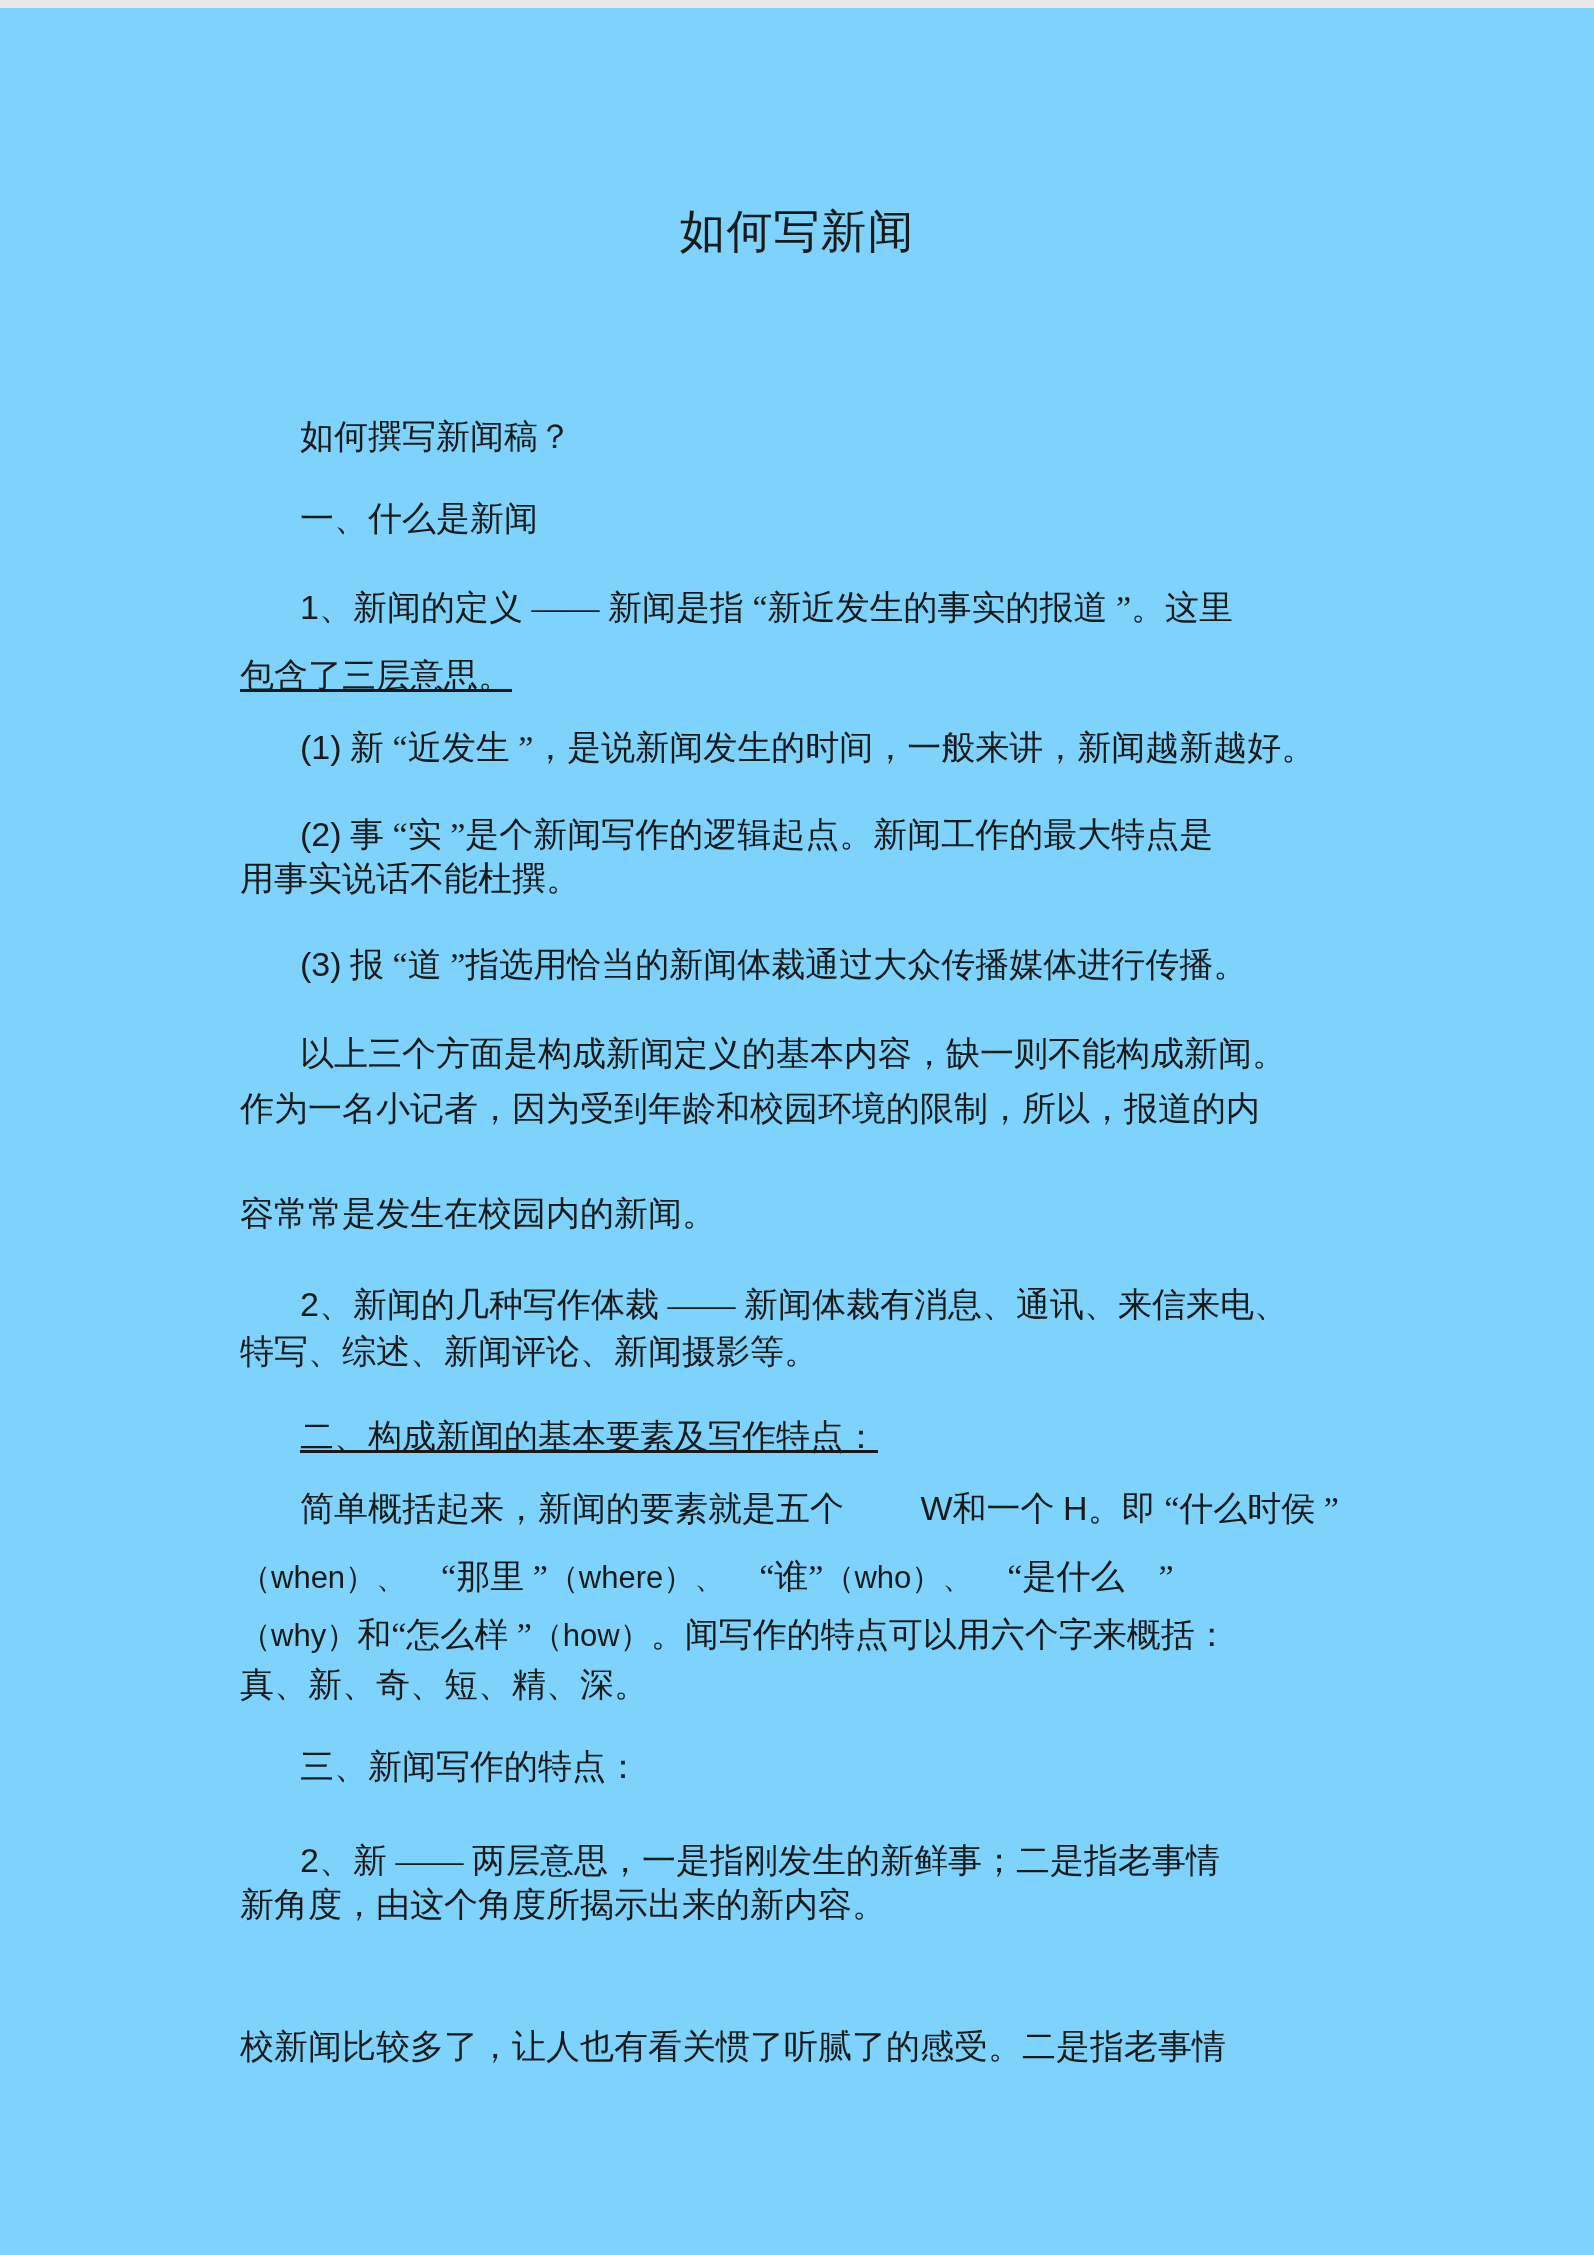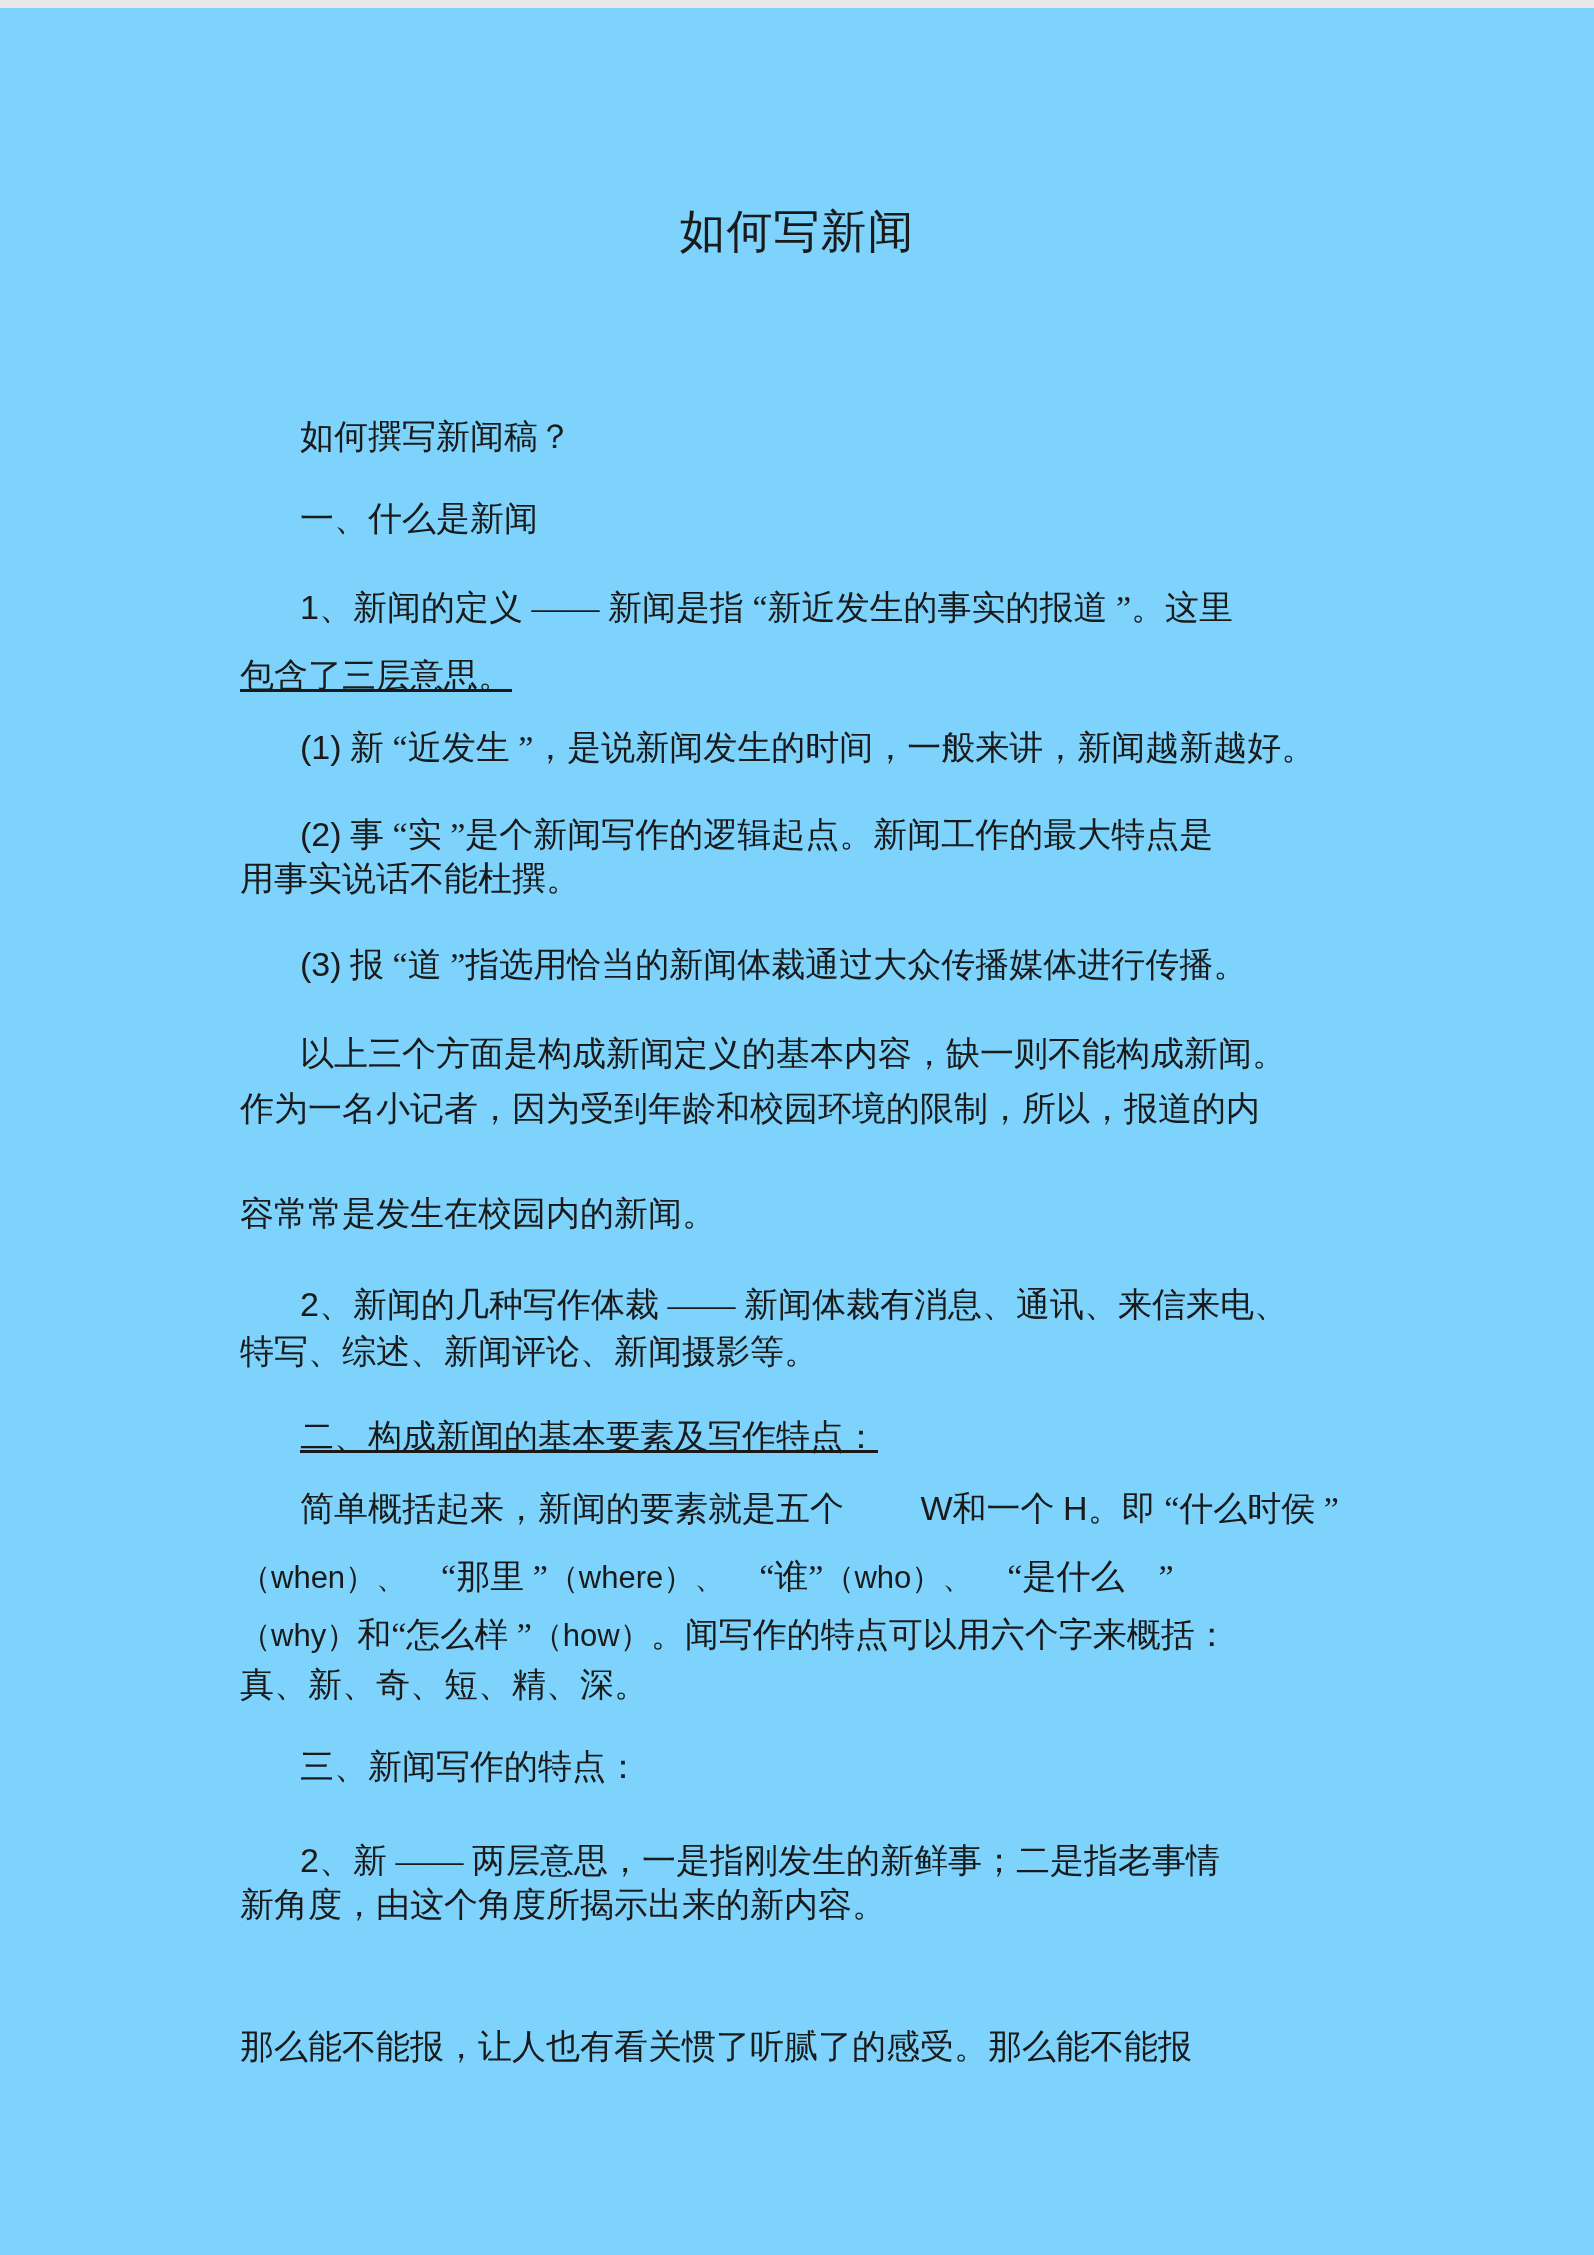--- a/index.html
+++ b/index.html
@@ -62,15 +62,15 @@
       <div class="line indent" style="top: 1276px;"><span class="lat">2</span><span>、新闻的几种写作体裁 —— 新闻体裁有消息、通讯、来信来电、</span></div>
       <div class="line" style="top: 1324px;"><span>特写、综述、新闻评论、新闻摄影等。</span></div>
       <div class="line indent" style="top: 1409px; text-decoration: underline;"><span>二、构成新闻的基本要素及写作特点：</span></div>
       <div class="line indent" style="top: 1480px;"><span>简单概括起来，新闻的要素就是五个</span><span>　　 </span><span class="lat">W</span><span>和一个 </span><span class="lat">H</span><span>。即 “什么时侯 ”</span></div>
       <div class="line" style="top: 1549px;"><span class="xl">（when）、</span><span>　“那里 ”</span><span class="xl">（where）、</span><span>　“谁”</span><span class="xl">（who）、</span><span>　“是什么　”</span></div>
       <div class="line" style="top: 1607px;"><span class="xl">（why）</span><span>和“怎么样 ”</span><span class="xl">（how）</span><span>。闻写作的特点可以用六个字来概括：</span></div>
       <div class="line" style="top: 1657px;"><span>真、新、奇、短、精、深。</span></div>
       <div class="line indent" style="top: 1739px;"><span>三、新闻写作的特点：</span></div>
       <div class="line indent" style="top: 1832px;"><span class="lat">2</span><span>、新 —— 两层意思，一是指刚发生的新鲜事；二是指老事情</span></div>
       <div class="line" style="top: 1877px;"><span>新角度，由这个角度所揭示出来的新内容。</span></div>
-      <div class="line" style="top: 2019px;"><span>那么能不能报，让人也有看关惯了听腻了的感受。那么能不能报</span></div>
+      <div class="line" style="top: 2019px;"><span>校新闻比较多了，让人也有看关惯了听腻了的感受。二是指老事情</span></div>
     </div>
 </div>
 
 </body></html>

